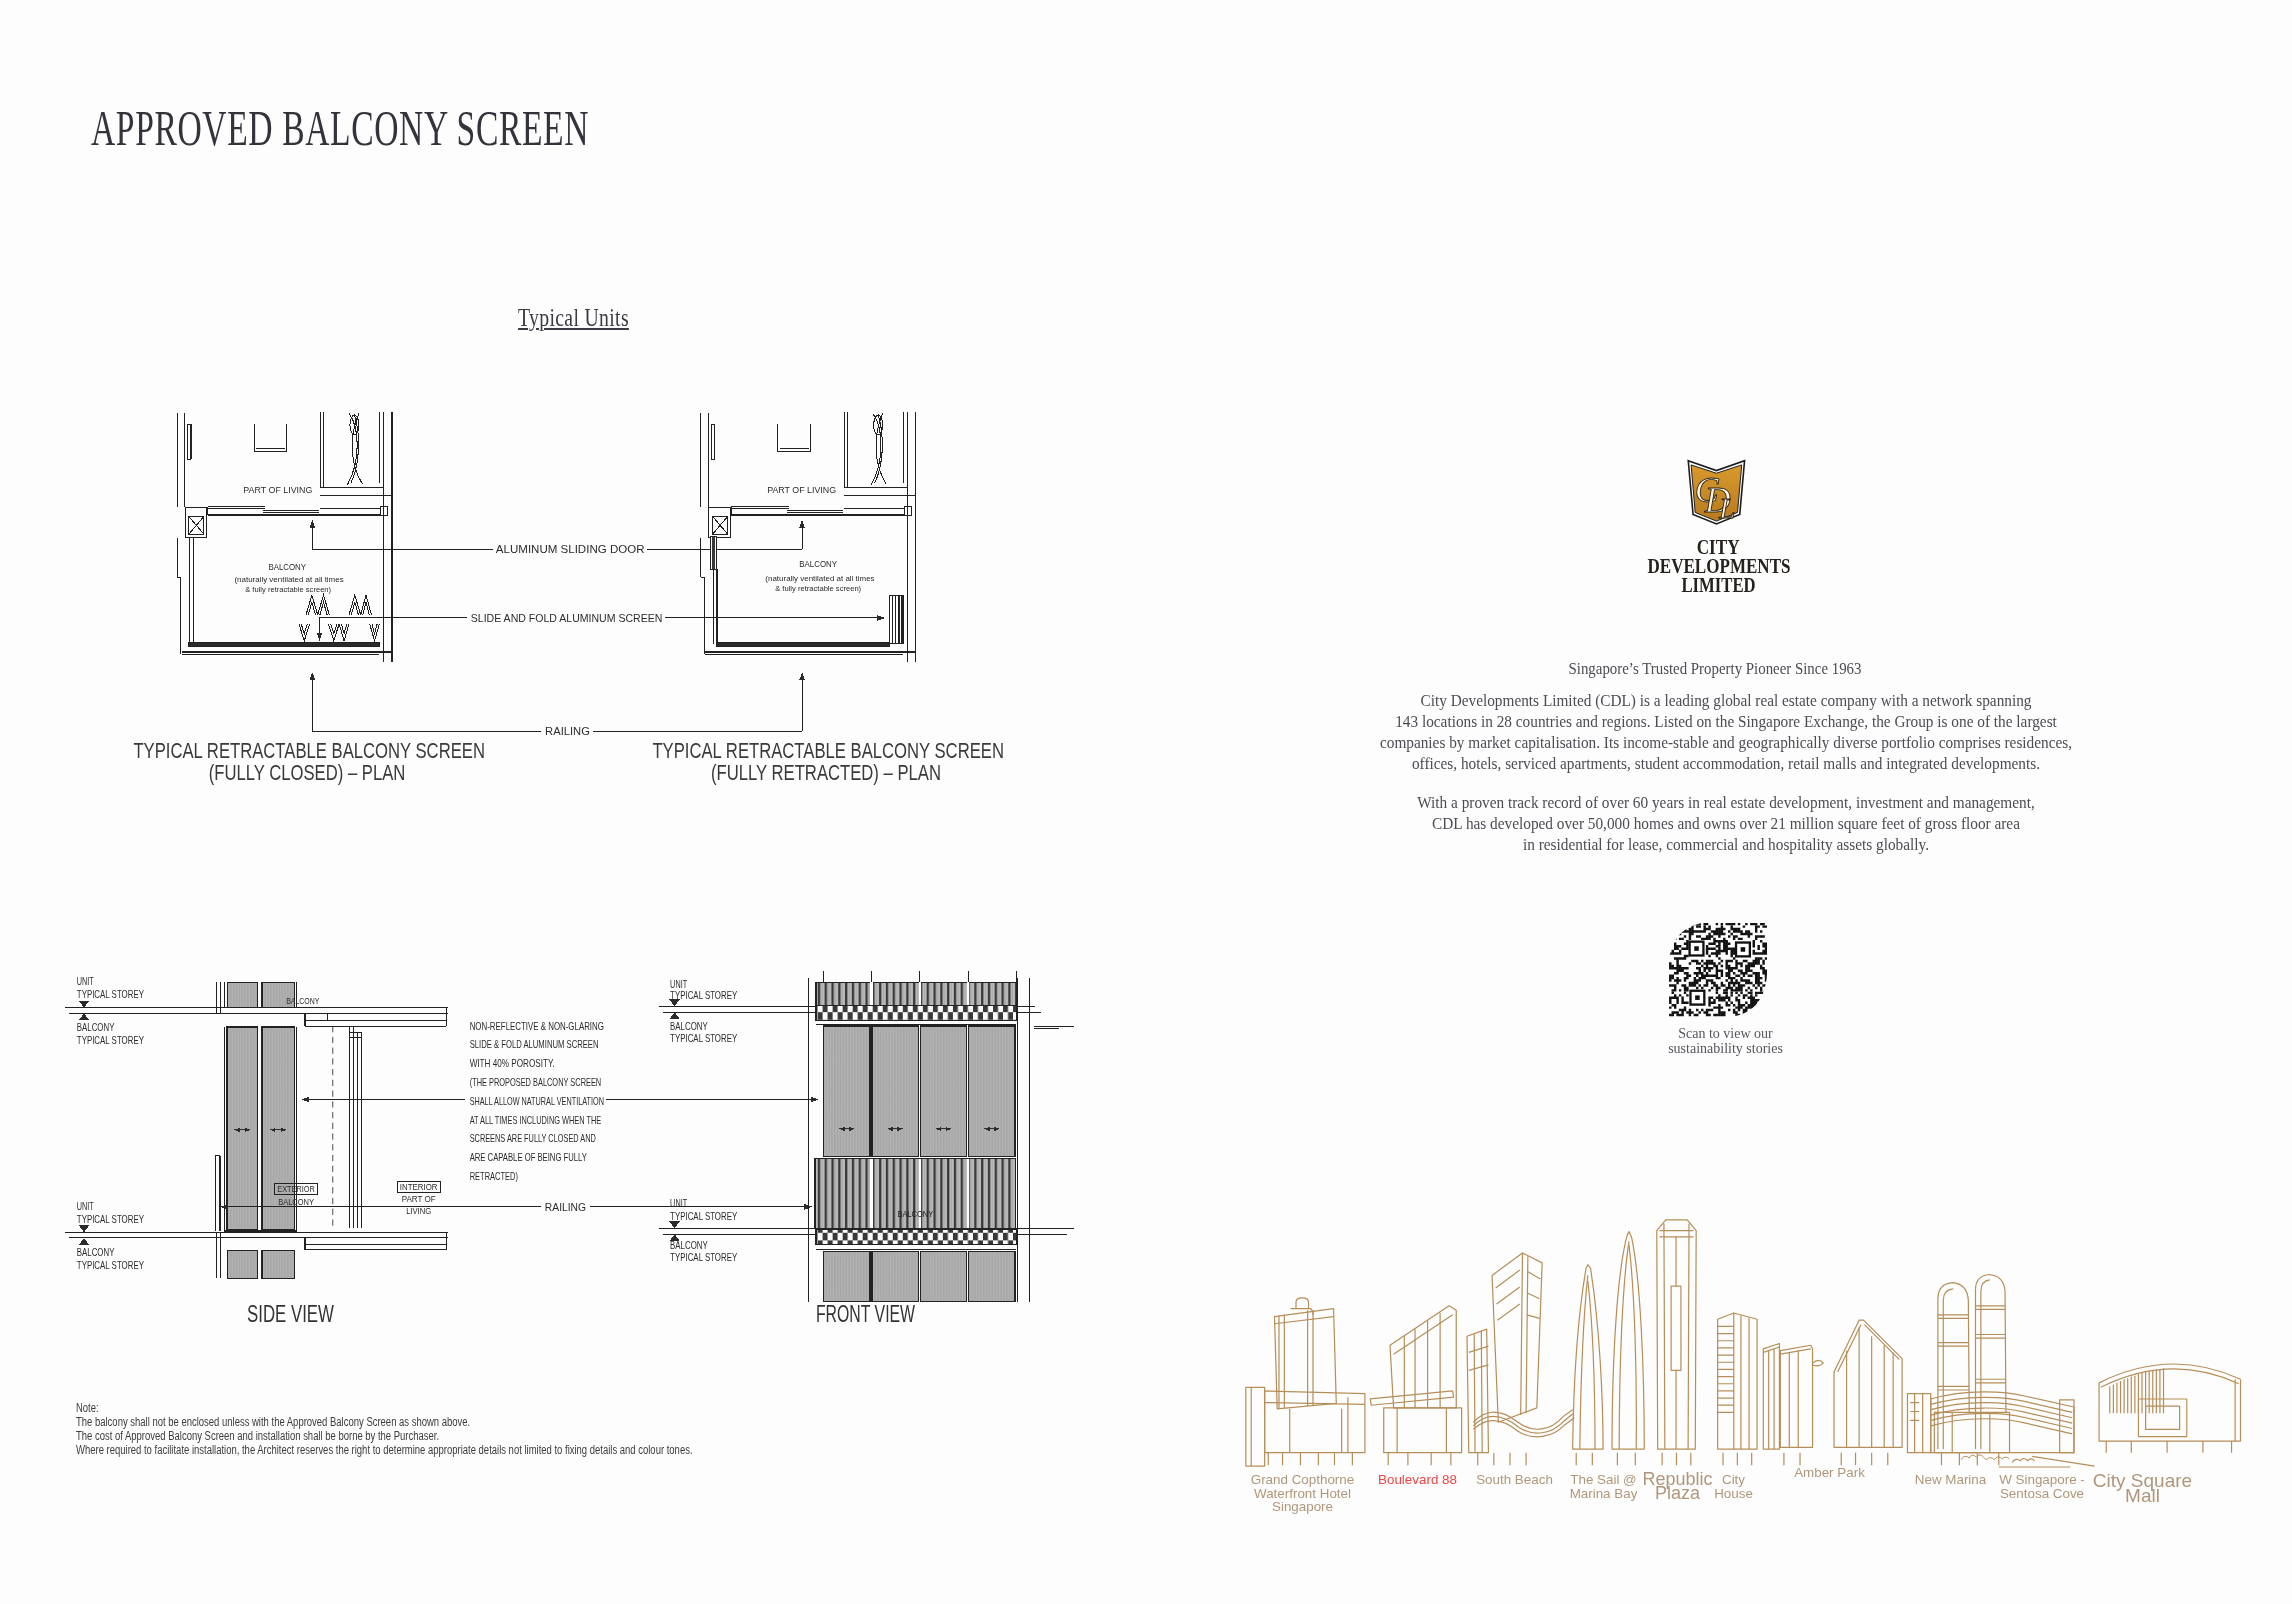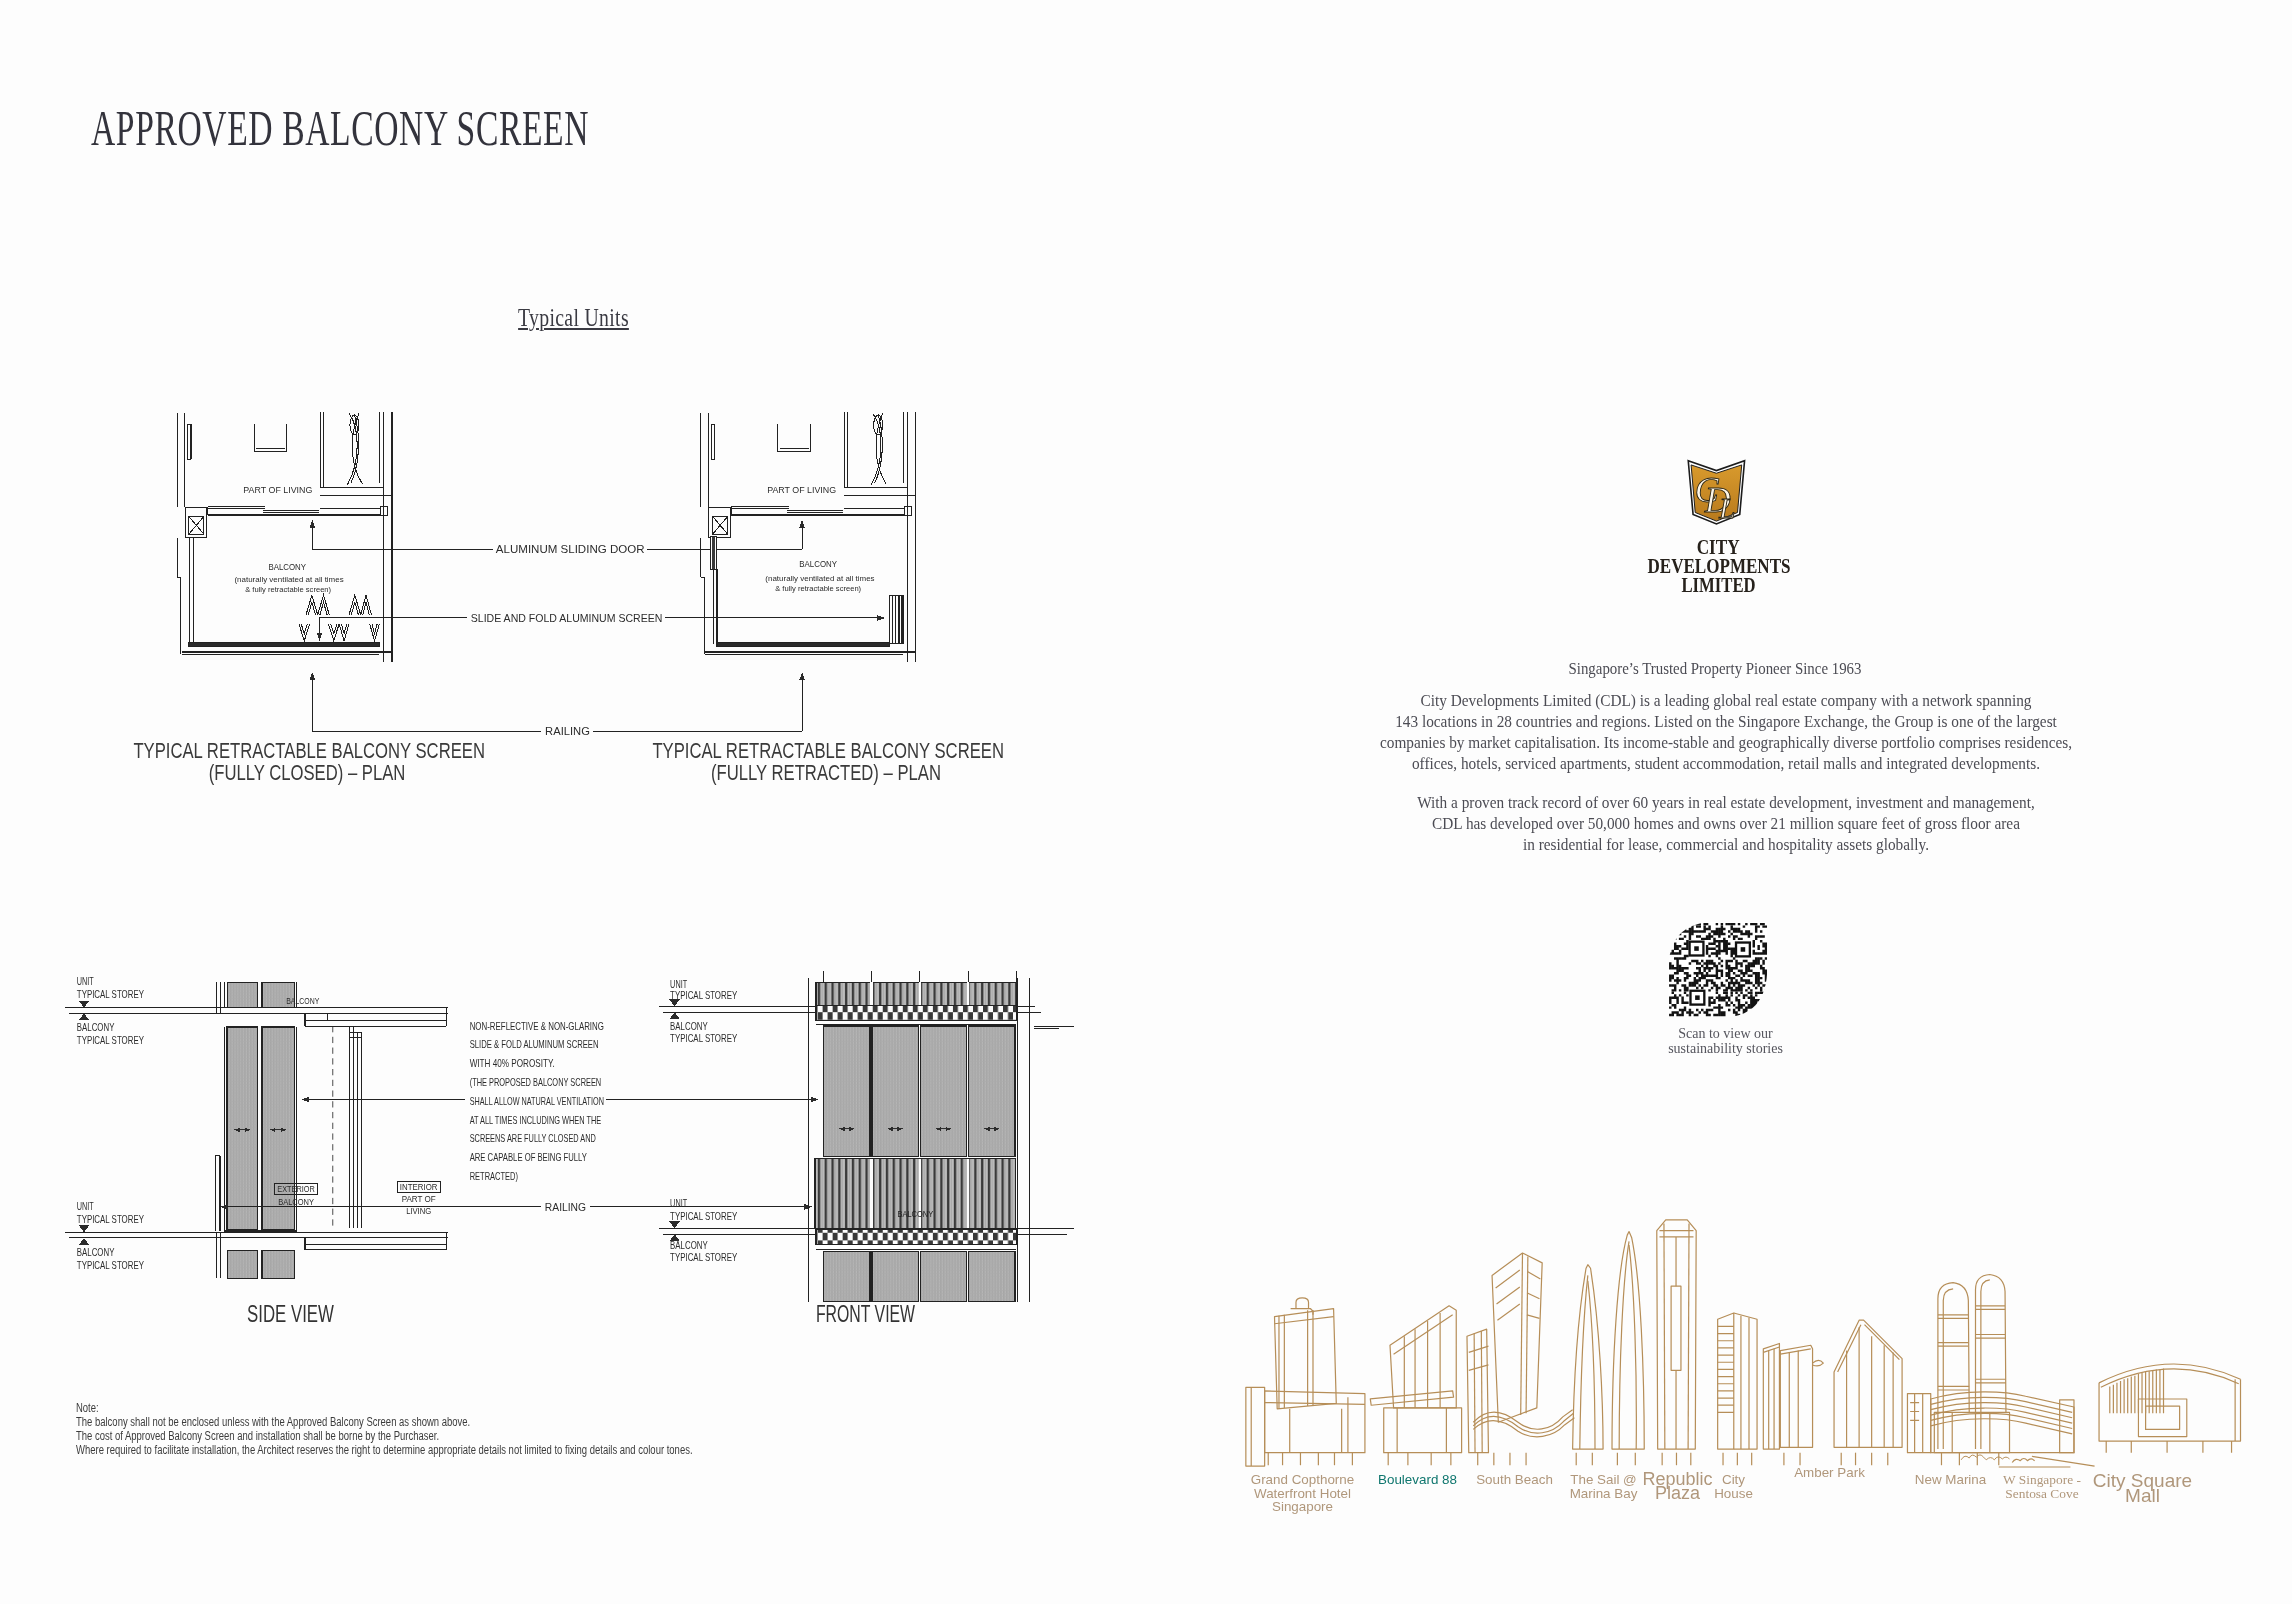--- a/index.html
+++ b/index.html
@@ -740,24 +740,24 @@
 <path d="M2344,1544 L2344,1609 L2502,1609 L2502,1540"></path>
 <path d="M2388,1562 h54 v42 h-54 z" stroke-width="1.3"></path>
 <path d="M2396,1570 h38 v26 h-38 z"></path>
 <path d="M2496,1540 L2496,1609"></path>
 <path d="M2352,1609 L2352,1622 M2380,1609 L2380,1622 M2420,1609 L2420,1622 M2460,1609 L2460,1622 M2492,1609 L2492,1622"></path>
 </g>
 </g>
 </svg>
 
 <div class="abs sans ctr" style="left:1240px;top:1473px;width:125px;font-size:13.4px;line-height:13.7px;color:#b0977b;">Grand Copthorne<br>Waterfront Hotel<br>Singapore</div>
-<div class="abs sans ctr" style="left:1355px;top:1473px;width:125px;font-size:13.4px;line-height:13.7px;color:#0f766e;">Boulevard 88</div>
+<div class="abs sans ctr" style="left:1355px;top:1473px;width:125px;font-size:13.4px;line-height:13.7px;color:#ef4444;">Boulevard 88</div>
 <div class="abs sans ctr" style="left:1452px;top:1473px;width:125px;font-size:13.4px;line-height:13.7px;color:#b0977b;">South Beach</div>
 <div class="abs sans ctr" style="left:1541px;top:1473px;width:125px;font-size:13.4px;line-height:13.7px;color:#b0977b;">The Sail @<br>Marina Bay</div>
 <div class="abs sans ctr" style="left:1615px;top:1473px;width:125px;font-size:18px;line-height:13.7px;color:#b0977b;">Republic<br>Plaza</div>
 <div class="abs sans ctr" style="left:1671px;top:1473px;width:125px;font-size:13.4px;line-height:13.7px;color:#b0977b;">City<br>House</div>
 <div class="abs sans ctr" style="left:1767px;top:1466px;width:125px;font-size:13.4px;line-height:13.7px;color:#b0977b;">Amber Park</div>
 <div class="abs sans ctr" style="left:1888px;top:1473px;width:125px;font-size:13.4px;line-height:13.7px;color:#b0977b;">New Marina</div>
-<div class="abs sans ctr" style="left:1975px;top:1473px;width:134px;font-size:13.4px;line-height:13.7px;color:#b0977b;font-family:Liberation Serif, serif;">W Singapore -<br>Sentosa Cove</div>
+<div class="abs sans ctr" style="left:1975px;top:1473px;width:134px;font-size:13.4px;line-height:13.7px;color:#b0977b;">W Singapore -<br>Sentosa Cove</div>
 <div class="abs sans ctr" style="left:2080px;top:1473px;width:125px;font-size:19px;line-height:15px;color:#b0977b;">City Square<br>Mall</div>
 
 </div>
 
 
 </body></html>

